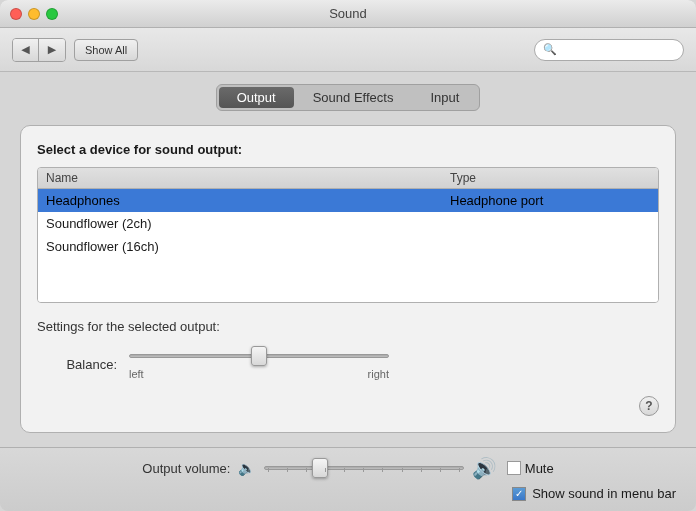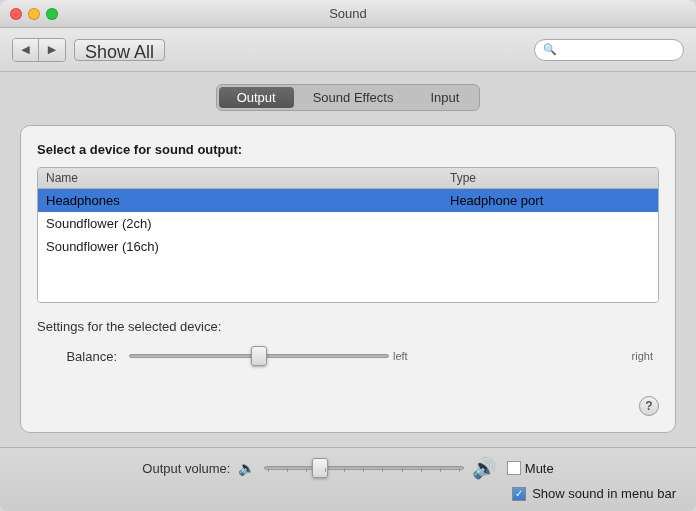--- a/index.html
+++ b/index.html
@@ -76,21 +76,21 @@
       font-size: 11px;
       color: #555;
     }
     .nav-btn:first-child { border-right: 1px solid #a0a0a0; }
     .show-all-btn {
       background: linear-gradient(to bottom, #f0f0f0, #d8d8d8);
       border: 1px solid #a0a0a0;
       border-radius: 4px;
       padding: 2px 10px;
       cursor: pointer;
-      font-size: 18px;
+      font-size: 11px;
       color: #333;
       height: 22px;
     }
     .toolbar-spacer { flex: 1; }
     .search-box {
       background: #fff;
       border: 1px solid #aaa;
       border-radius: 12px;
       height: 22px;
       width: 150px;
@@ -223,21 +223,21 @@
       margin-left: 20px;
     }
     .balance-label {
       font-size: 13px;
       color: #333;
       width: 60px;
       text-align: right;
     }
     .slider-container {
       display: flex;
-      flex-direction: row;
+      flex-direction: column;
       align-items: center;
       gap: 4px;
       text-align: center;
     }
     .slider-track {
       position: relative;
       width: 260px;
       height: 16px;
       display: flex;
       align-items: center;
@@ -452,21 +452,21 @@
         </div>
         <div class="table-row">
           <span class="td-name">Soundflower (16ch)</span>
           <span class="td-type"></span>
         </div>
         <div class="table-row table-row-empty"></div>
         <div class="table-row table-row-empty"></div>
       </div>
     </div>
 
-    <div class="settings-label">Settings for the selected device:</div>
+    <div class="settings-label">Settings for the selected output:</div>
 
     <div class="balance-row">
       <span class="balance-label">Balance:</span>
       <div class="slider-container">
         <div class="slider-track">
           <div class="slider-bg"></div>
           <div class="slider-thumb"></div>
         </div>
         <div class="slider-labels">
           <span>left</span>

